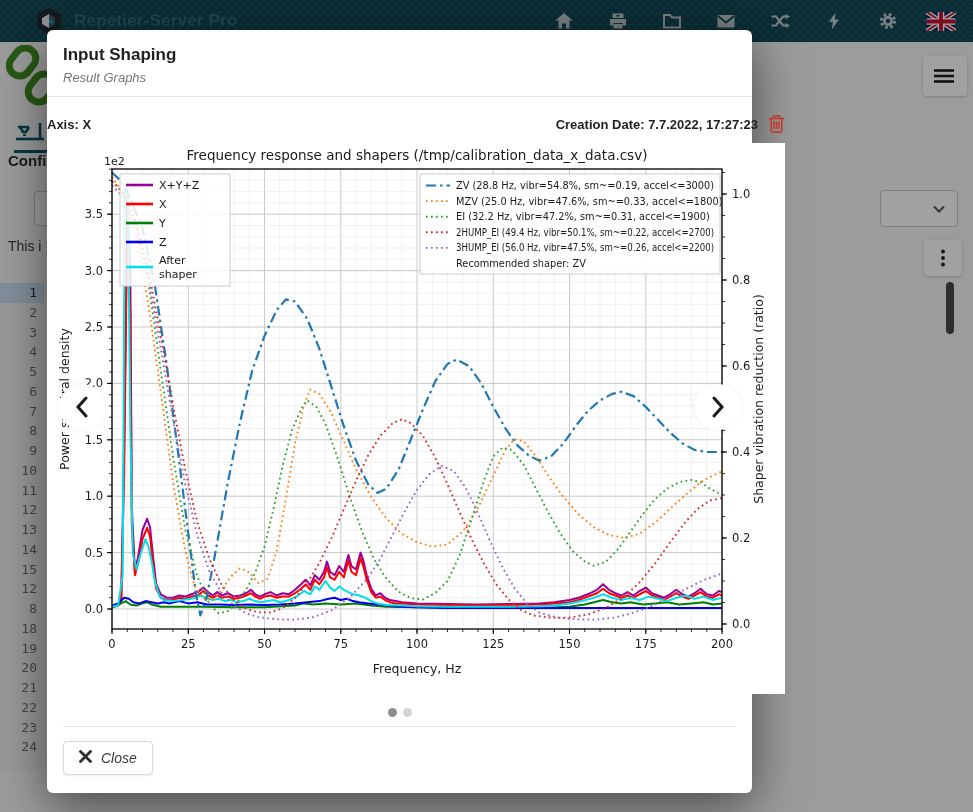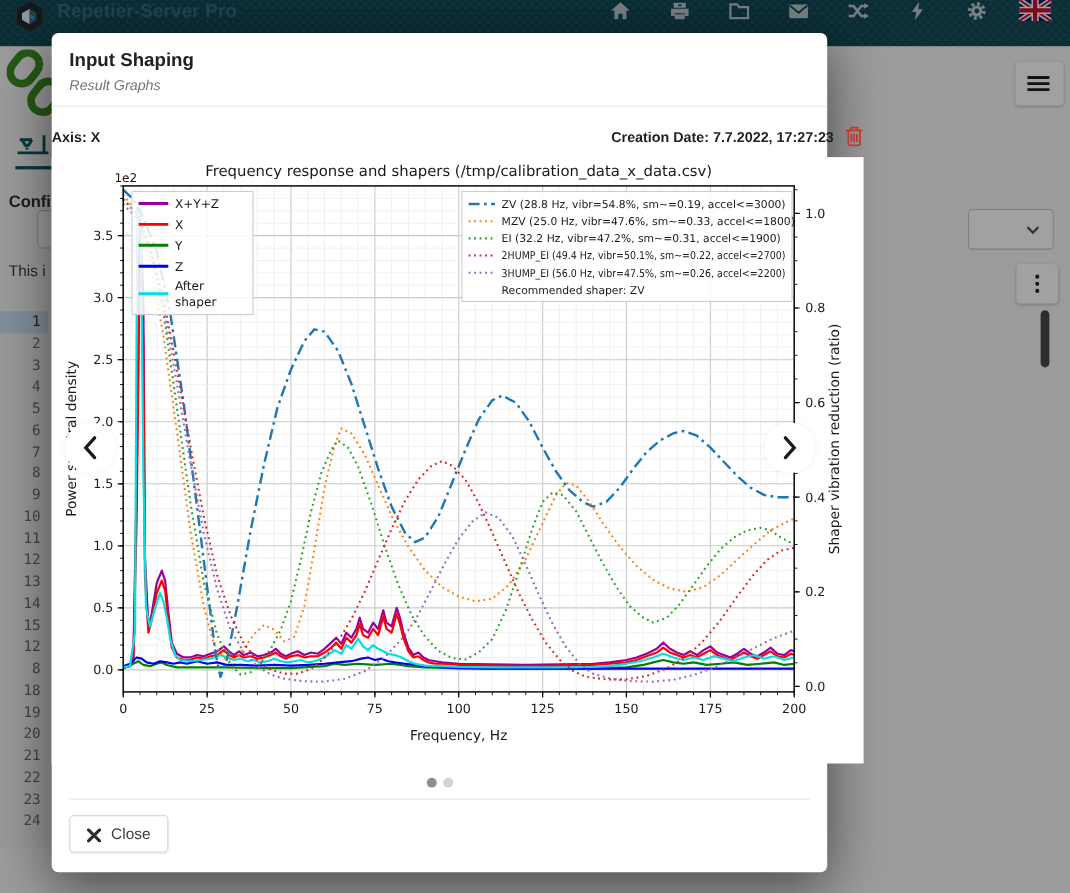--- a/index.html
+++ b/index.html
@@ -5,31 +5,31 @@
   * { margin:0; padding:0; box-sizing:border-box; }
   html,body { background:#555; }
   body { font-family:"Liberation Sans", sans-serif; }
   .screen { position:relative; width:973px; height:812px; overflow:hidden; background:#f7f7f7; margin:0 auto; }
 
   
   .navbar { position:absolute; left:0; top:0; width:973px; height:42px; background:#124a58;
     background-image:radial-gradient(rgba(255,255,255,.09) 1.1px, transparent 1.2px),
                      radial-gradient(rgba(255,255,255,.07) 1.1px, transparent 1.2px);
     background-size:8px 8px, 8px 8px; background-position:0 0, 4px 4px;
-    display:flex; align-items:flex-start; }
+    display:flex; align-items:center;padding-left:22px; }
   .logo { margin-left:12px; display:inline-flex; }
   .brand { color:#2f7186; font-size:17px; font-weight:bold; margin-left:10px; letter-spacing:.2px; }
   .nav-icons { margin-left:auto; display:flex; align-items:center; gap:34px; }
   .nav-icons span { display:inline-flex; width:20px; height:20px; }
   .flag { margin-left:28px; margin-right:17px; display:inline-flex; }
 
   .chain { position:absolute; left:6px; top:45px; }
   .ptab { position:absolute; left:14px; top:118px; width:46px; }
   .ptab .tabline { height:3px; background:#0c5a68; margin-top:4px; }
-  .cfg { position:absolute; left:8px; top:175px; font-size:15px; font-weight:bold; color:#2f2f2f; white-space:nowrap; }
+  .cfg { position:absolute; left:8px; top:152px; font-size:15px; font-weight:bold; color:#2f2f2f; white-space:nowrap; }
   .cfg-select { position:absolute; left:34px; top:191px; width:92px; height:35px; background:#fff;
     border:1px solid #c9c9c9; border-radius:4px; display:flex; align-items:center; padding-left:12px;
     font-size:14px; color:#444; }
   .info { position:absolute; left:8px; top:238px; font-size:14px; color:#3a3a3a; white-space:nowrap; }
   .gutter { position:absolute; left:0; top:283px; width:44px; height:487px; background:#f3f3f3; }
   .lnrow { height:19.75px; font-family:"DejaVu Sans Mono", monospace; font-size:13px; color:#6e6e6e;
     text-align:right; padding-right:7px; line-height:19.75px; }
   .lnrow.active { background:#cfe2f6; color:#333; }
 
   .hamburger-btn { position:absolute; left:923px; top:56px; width:44px; height:40px; background:#fff;
@@ -52,23 +52,23 @@
   .m-sub { font-size:13px; color:#757575; margin-top:5px;font-style:italic; }
   .meta { width:738px; margin:17px auto 9px; display:flex; justify-content:space-between; align-items:center;
     font-size:13px; font-weight:bold; color:#1f1f1f; }
   .cdate-wrap { display:inline-flex; align-items:center; gap:10px; }
   .trash { display:inline-flex; cursor:pointer; }
   .figure { width:738px; height:551px; margin:0 auto; background:#fff; }
   .dots { text-align:center; margin-top:9px; height:10px; }
   .dot { display:inline-block; width:9px; height:9px; border-radius:50%; background:#d4d4d4; margin:0 3px; }
   .dot.active { background:#8f8f8f; }
   .m-foot { margin:13px 16px 0; border-top:1px solid #e7e7e7; padding-top:14px; }
-  .close-btn { display:inline-flex; align-items:flex-end; gap:9px; padding:8px 15px; background:#fff;
+  .close-btn { display:inline-flex; align-items:flex-start; gap:9px; padding:8px 15px; background:#fff;
     border:1px solid #d8d8d8; border-radius:4px; font-size:14px; color:#3c3c3c;
-    box-shadow:0 1px 2px rgba(0,0,0,.08); cursor:pointer; font-family:inherit; }
+    box-shadow:0 1px 2px rgba(0,0,0,.08); cursor:pointer; font-family:inherit;font-style:italic; }
   .arrow { position:absolute; width:46px; height:46px; border-radius:50%; background:#fff; border:none;
     top:354px; display:flex; align-items:center; justify-content:center; cursor:pointer;
     box-shadow:0 0 6px rgba(0,0,0,.06); }
   .arrow.left { left:12px; }
   .arrow.right { right:11px; }
 </style>
 </head>
 <body>
 
 <div class="screen">

